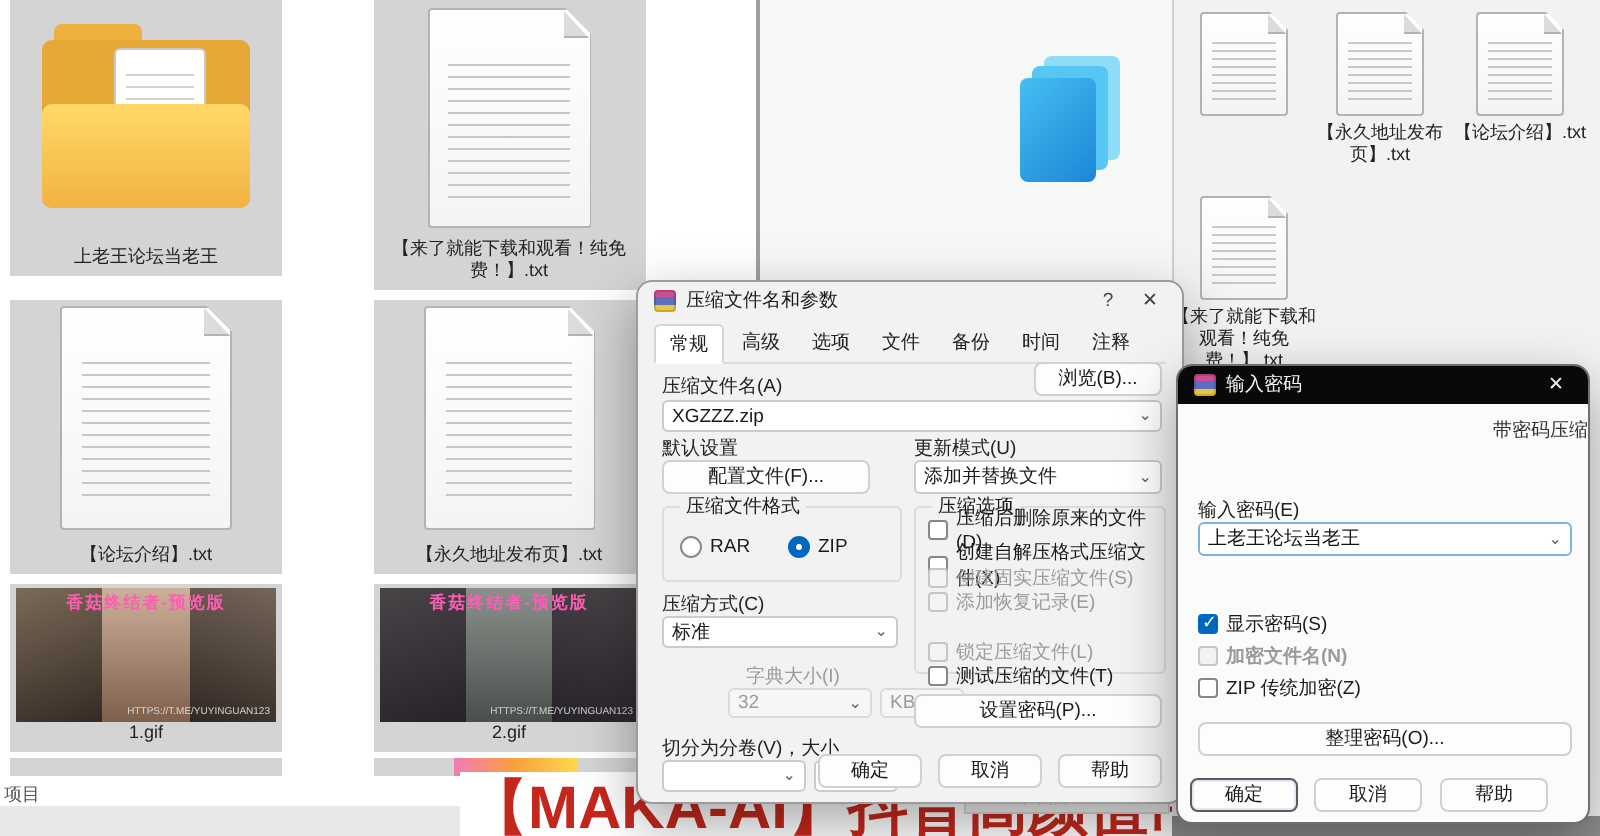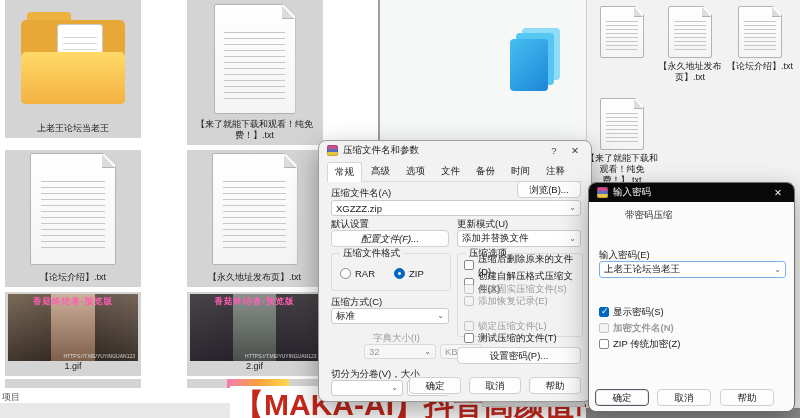--- a/index.html
+++ b/index.html
@@ -82,21 +82,21 @@
   .chkrow.disabled .clab{color:#9b9b9b;}
   .radiorow{position:absolute;display:flex;align-items:center;gap:4px;justify-content:center;}
   .rad{width:11px;height:11px;border-radius:50%;border:1px solid #8a8a8a;background:#fff;box-sizing:border-box;position:relative;}
   .radiorow.checked .rad{background:#0067c0;border-color:#0067c0;}
   .radiorow.checked .rad::after{content:"";position:absolute;left:3px;top:3px;width:3px;height:3px;border-radius:50%;background:#fff;}
   
   .pw-dialog{background:#fbfbfb;border-radius:8px;overflow:hidden;border:1px solid #6f6f6f;}
   .pw-title{background:#090909;color:#f5f5f5;display:flex;align-items:center;gap:5px;height:19px;padding:0 8px;}
   .pw-title .spacer{flex:1;}
   .pw-title .tb-btn{color:#eee;}
-  .pw-sub{position:absolute;top:26px;left:0;right:0;text-align:left;color:#333;padding-left:36px;}
+  .pw-sub{position:absolute;top:26px;left:0;right:0;text-align:right;color:#333;padding-left:36px;}
   .pw-input{position:absolute;left:10px;top:78px;width:187px;height:17px;box-sizing:border-box;border:1px solid #7cb1e8;border-radius:3px;background:#fff;display:flex;align-items:center;}
   .pw-input input{flex:1;border:none;outline:none;background:transparent;font-size:9.5px;font-family:inherit;padding:0 4px;color:#111;}
   .pw-input .chev{font-size:8px;color:#666;padding-right:4px;}
 </style>
 </head>
 <body>
 
 <div id="screen">
 
   <div class="left-pane">
@@ -231,21 +231,21 @@
     </div>
 
     <div class="lab" style="left:12px;top:46px;">压缩文件名(A)</div>
     <div class="btn" style="left:198px;top:40px;width:64px;">浏览(B)...</div>
     <div class="combo" style="left:12px;top:59px;width:250px;">
       <span>XGZZZ.zip</span>
       <span class="chev">⌄</span>
     </div>
 
     <div class="lab" style="left:12px;top:77px;">默认设置</div>
-    <div class="btn" style="left:12px;top:89px;width:118px;font-style:italic;">配置文件(F)...</div>
+    <div class="btn" style="left:12px;top:89px;width:104px;">配置文件(F)...</div>
     <div class="lab" style="left:138px;top:77px;">更新模式(U)</div>
     <div class="combo" style="left:138px;top:89px;width:124px;height:17px;">
       <span>添加并替换文件</span>
       <span class="chev">⌄</span>
     </div>
 
     <div class="group" style="left:12px;top:112px;width:118px;height:36px;">
       <div class="grouplabel">压缩文件格式</div>
       <div class="radiorow" style="left:8px;top:14px;">
         <span class="rad"></span>
@@ -338,19 +338,20 @@
     </div>
     <div class="chkrow disabled" style="left:10px;top:139px;font-weight:bold;">
       <span class="cbox"></span>
         <span class="clab">加密文件名(N)</span>
     </div>
     <div class="chkrow" style="left:10px;top:155px;">
       <span class="cbox"></span>
         <span class="clab">ZIP 传统加密(Z)</span>
     </div>
 
+    <div class="btn" style="left:10px;top:178px;width:187px;">整理密码(O)...</div>
 
     <div class="btn focused" style="left:6px;top:206px;width:54px;">确定</div>
     <div class="btn" style="left:68px;top:206px;width:54px;">取消</div>
     <div class="btn" style="left:131px;top:206px;width:54px;">帮助</div>
   </div>
 
 </div>
 
 </body></html>

